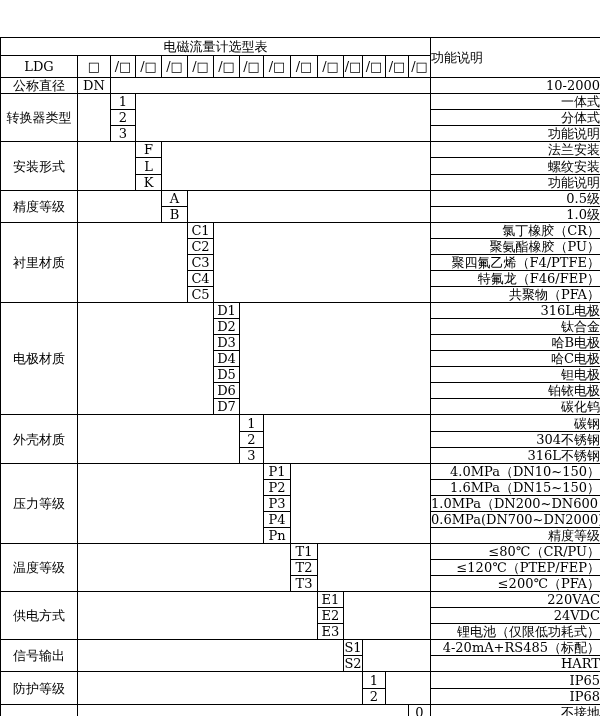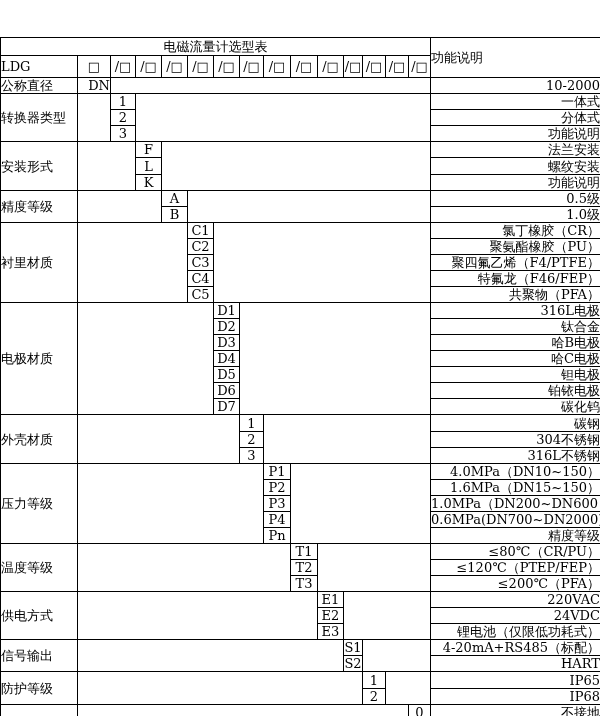--- a/index.html
+++ b/index.html
@@ -18,23 +18,23 @@
     border: 1px solid #000000;
     padding: 0;
     vertical-align: middle;
     font-size: 13px;
     line-height: 1;
     white-space: nowrap;
     overflow: hidden;
   }
   td.title-cell { text-align: center; font-size: 14px; height: 17px; }
   td.fheader    { text-align: left; font-size: 14px; }
-  td.cat  { text-align: left; padding-left: 8px; }
+  td.cat  { text-align: center; padding-left: 8px; }
   td.code { text-align: center; font-size: 12px; }
-  td.dn   { text-align: right; padding-left: 2px; font-size: 12px; }
+  td.dn   { text-align: center; padding-left: 2px; font-size: 12px; }
   td.desc { text-align: right; }
   td.empty { border: 1px solid #000000; }
   tr.r-model { height: 22px; }
   tr.r-data  { height: 16px; }
 </style>
 </head>
 <body>
 
 <div class="wrap">
   <table class="sel">

